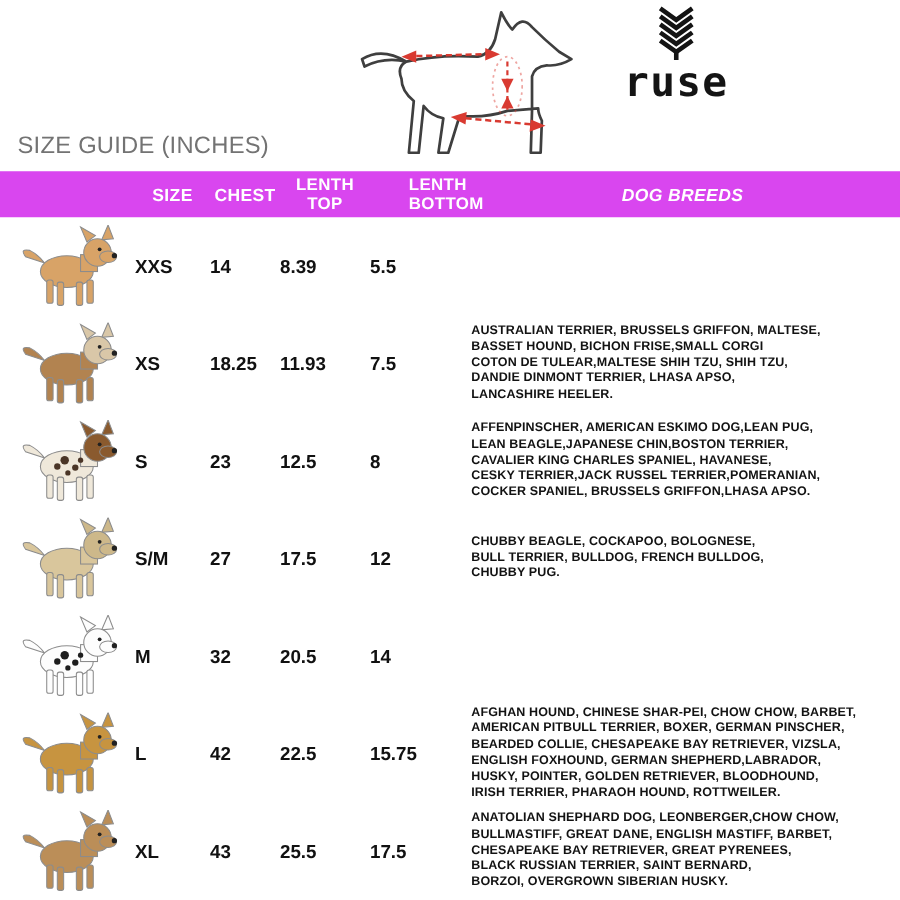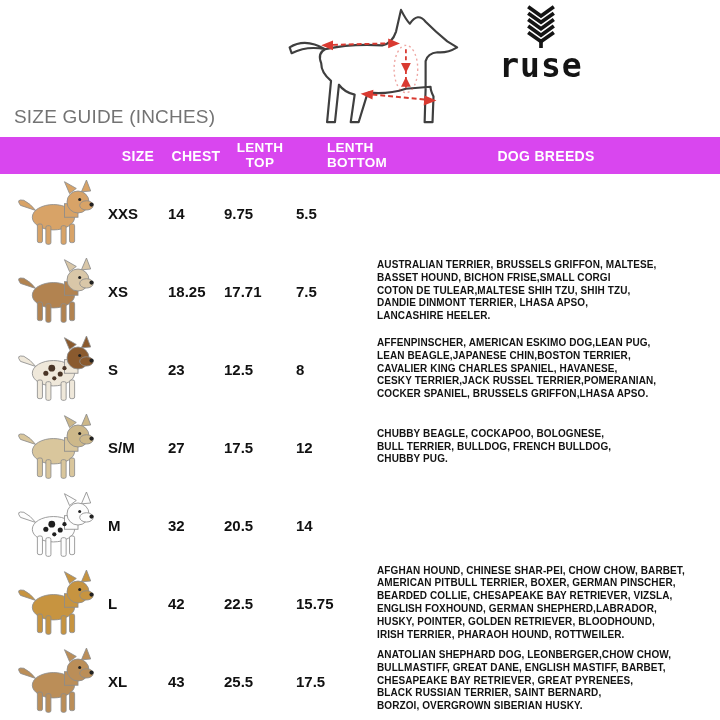--- a/index.html
+++ b/index.html
@@ -12,21 +12,21 @@
   .diagram{position:absolute;left:278px;top:2px;width:244px;height:134px;}
   .logo{position:absolute;right:16px;top:4px;width:110px;display:flex;flex-direction:column;align-items:center;}
   .logo svg{width:34px;height:44px;}
   .logo-text{font-family:"DejaVu Sans Mono",monospace;font-weight:bold;font-size:33px;letter-spacing:1px;color:#141414;line-height:1;margin-top:1px;}
   .guide-title{position:absolute;left:14px;top:106px;font-size:19px;font-weight:normal;letter-spacing:.2px;color:#737373;}
   
   .grid-row{display:grid;grid-template-columns:108px 60px 56px 72px 76px 1fr;align-items:center;}
   .thead{background:#d946ef;color:#fff;height:37px;font-weight:bold;}
   .thead .hcell{text-align:center;font-size:14px;letter-spacing:.3px;}
   .thead .hcell.two-line{font-size:13.5px;line-height:1.05;}
-  .thead .hcell.breeds-h{text-align:center;}
+  .thead .hcell.breeds-h{text-align:center;font-style:italic;}
   .trow{height:78px;background:#fff;}
   .dog-cell{display:flex;align-items:center;justify-content:center;padding-left:4px;}
   .dog-cell svg{width:88px;height:66px;}
   .size-val{font-size:15px;font-weight:bold;}
   .num-val{text-align:left;font-size:15px;font-weight:bold;}
   .breeds-val{
     font-size:10px;font-weight:bold;line-height:12.8px;letter-spacing:.1px;
     white-space:pre-line;padding-left:5px;color:#121212;
   }
 </style>
@@ -109,21 +109,21 @@
           <path d="M80,14 L86,0 L91,13 Z"></path>
         <circle cx="76" cy="26" r="13"></circle>
           <ellipse cx="86" cy="30" rx="8" ry="5.5"></ellipse>
       </g>
       <circle cx="92" cy="29" r="2.5" fill="#222"></circle>
         <circle cx="78" cy="23" r="1.8" fill="#222"></circle>
     </svg>
   </div>
   <div class="size-val">XXS</div>
   <div class="num-val">14</div>
-  <div class="num-val">9.75</div>
+  <div class="num-val">8.39</div>
   <div class="num-val">5.5</div>
 </div>
 
 <div class="grid-row trow">
   <div class="dog-cell">
     <svg viewBox="0 0 100 78">
       <g stroke="#8c8c8c" stroke-width="1" fill="#b28350">
         <path d="M8,30 Q2,22 12,24 Q20,28 26,36 Z"></path>
           <ellipse cx="47" cy="44" rx="25" ry="15"></ellipse>
         <rect x="28" y="52" width="6" height="22" rx="2"></rect>
@@ -144,21 +144,21 @@
           <path d="M80,14 L86,0 L91,13 Z"></path>
         <circle cx="76" cy="26" r="13"></circle>
           <ellipse cx="86" cy="30" rx="8" ry="5.5"></ellipse>
       </g>
       <circle cx="92" cy="29" r="2.5" fill="#222"></circle>
         <circle cx="78" cy="23" r="1.8" fill="#222"></circle>
     </svg>
   </div>
   <div class="size-val">XS</div>
   <div class="num-val">18.25</div>
-  <div class="num-val">17.71</div>
+  <div class="num-val">11.93</div>
   <div class="num-val">7.5</div>
   <div class="breeds-val">AUSTRALIAN TERRIER, BRUSSELS GRIFFON, MALTESE,
 BASSET HOUND, BICHON FRISE,SMALL CORGI
 COTON DE TULEAR,MALTESE SHIH TZU, SHIH TZU,
 DANDIE DINMONT TERRIER, LHASA APSO,
 LANCASHIRE HEELER.</div>
 </div>
 
 <div class="grid-row trow">
   <div class="dog-cell">

